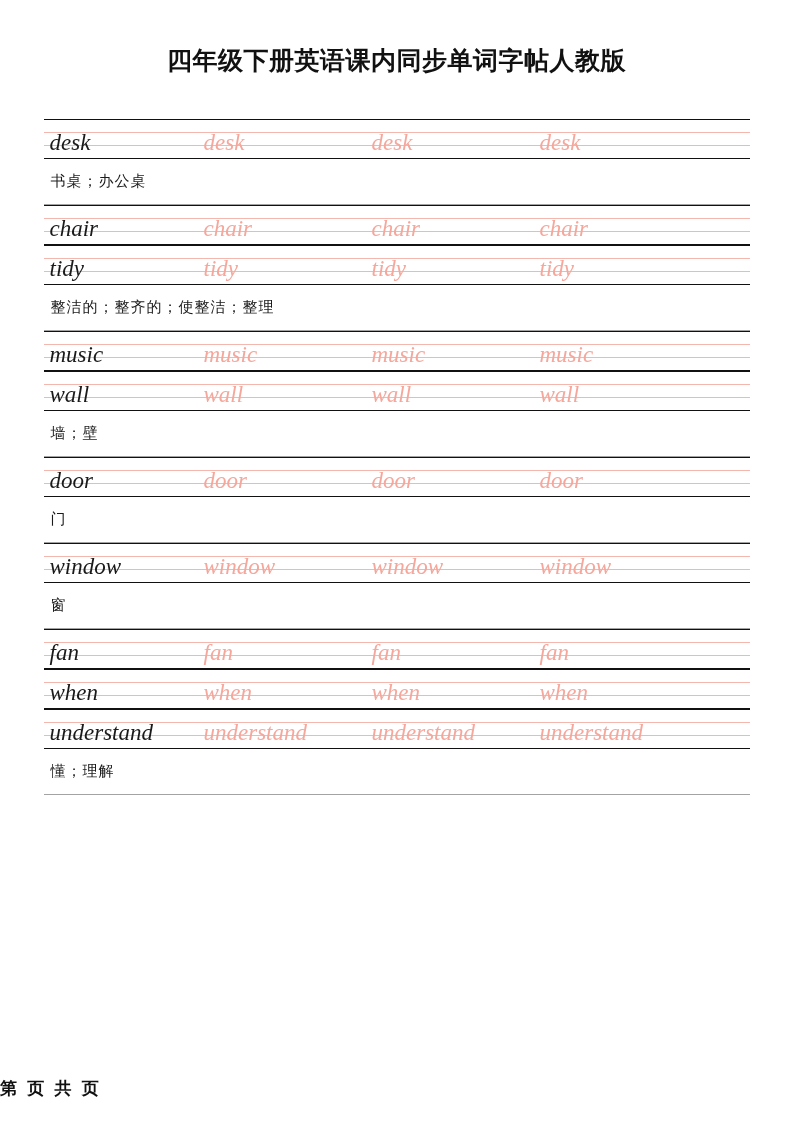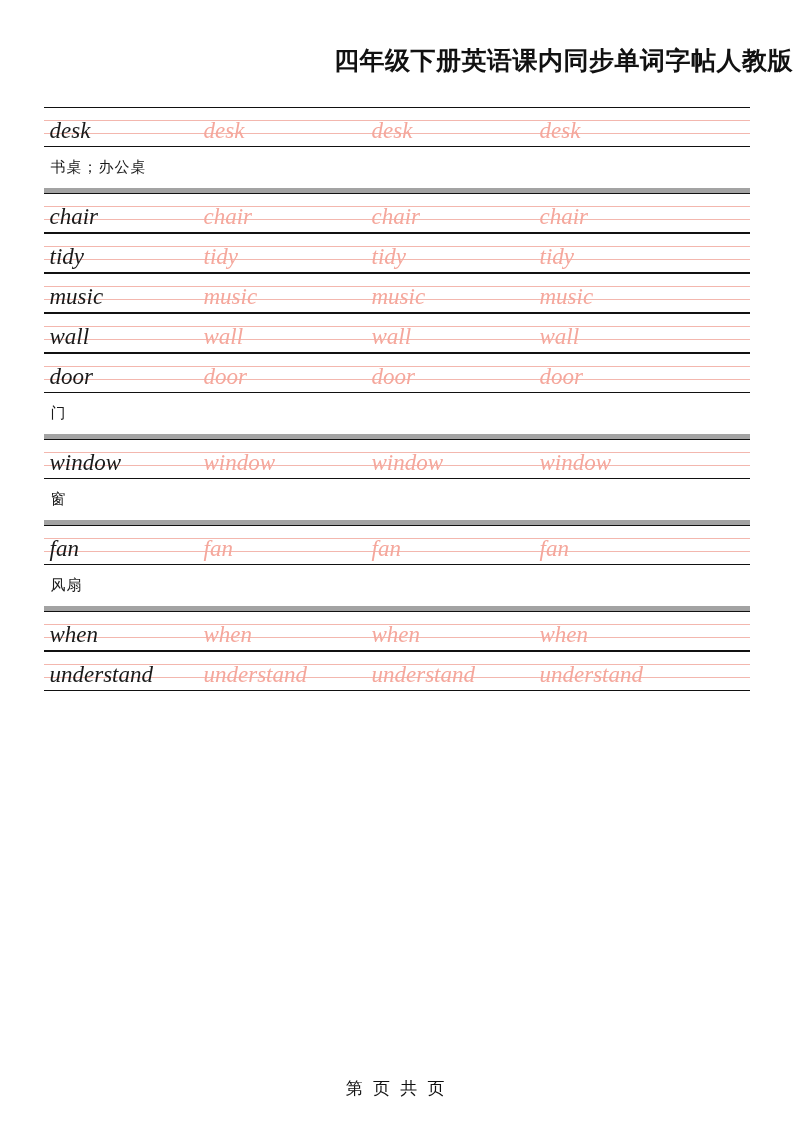--- a/index.html
+++ b/index.html
@@ -16,32 +16,32 @@
     overflow: hidden;
   }
   .page {
     width: 793px;
     height: 1122px;
     box-sizing: border-box;
     padding: 0;
     position: relative;
   }
   .title {
-    text-align: right;
+    text-align: center;
     font-family: "Liberation Sans", sans-serif;
     font-weight: bold;
     font-size: 25px;
     letter-spacing: 0.5px;
     color: #111;
     margin: 0;
     padding-top: 44px;
     padding-bottom: 0;
   }
   .sheet {
-    margin: 0 auto;
+    margin: 12px auto;
     padding-top: 30px;
     width: 706px;
   }
   
   .staff {
     position: relative;
     height: 40px;
     box-sizing: border-box;
   }
   .staff .line {
@@ -77,41 +77,42 @@
     top: 3px;
   }
   .staff .cell.c0 { width: 154px; color: #1a1a1a; }
   .staff .cell.c1 { width: 168px; color: #f5a79c; }
   .staff .cell.c2 { width: 168px; color: #f5a79c; }
   .staff .cell.c3 { width: 168px; color: #f5a79c; }
 
   .meaning-row {
     height: 46px;
     box-sizing: border-box;
-    border-bottom: 5px solid #a3a3a3;
+    border-bottom: 1px solid #a3a3a3;
     display: flex;
     align-items: center;
   }
   .meaning {
     font-family: "Liberation Serif", serif;
     font-size: 15px;
     color: #1a1a1a;
     padding-left: 7px;
     letter-spacing: 1px;
   }
   .footer {
     position: absolute;
     bottom: 22px;
     left: 0;
     right: 0;
-    text-align: center;
+    text-align: left;
     font-family: "Liberation Serif", serif;
     font-size: 17px;
     color: #111;
     letter-spacing: 3px;
+    font-weight: bold;
   }
 </style>
 </head>
 <body>
 
 <div class="page">
 
   <h1 class="title">四年级下册英语课内同步单词字帖人教版</h1>
 
   <div class="sheet">
@@ -155,20 +156,23 @@
         <div class="line l2"></div>
         <div class="line l3"></div>
         <div class="line l4"></div>
         <div class="words">
           <div class="cell c0">tidy</div>
           <div class="cell c1">tidy</div>
           <div class="cell c2">tidy</div>
           <div class="cell c3">tidy</div>
         </div>
       </div>
+      <div class="meaning-row">
+        <div class="meaning">整洁的；整齐的；使整洁；整理</div>
+      </div>
     </div>
 
     <div class="entry">
       <div class="staff">
         <div class="line l1"></div>
         <div class="line l2"></div>
         <div class="line l3"></div>
         <div class="line l4"></div>
         <div class="words">
           <div class="cell c0">music</div>
@@ -185,20 +189,23 @@
         <div class="line l2"></div>
         <div class="line l3"></div>
         <div class="line l4"></div>
         <div class="words">
           <div class="cell c0">wall</div>
           <div class="cell c1">wall</div>
           <div class="cell c2">wall</div>
           <div class="cell c3">wall</div>
         </div>
       </div>
+      <div class="meaning-row">
+        <div class="meaning">墙；壁</div>
+      </div>
     </div>
 
     <div class="entry">
       <div class="staff">
         <div class="line l1"></div>
         <div class="line l2"></div>
         <div class="line l3"></div>
         <div class="line l4"></div>
         <div class="words">
           <div class="cell c0">door</div>
@@ -236,23 +243,20 @@
         <div class="line l2"></div>
         <div class="line l3"></div>
         <div class="line l4"></div>
         <div class="words">
           <div class="cell c0">fan</div>
           <div class="cell c1">fan</div>
           <div class="cell c2">fan</div>
           <div class="cell c3">fan</div>
         </div>
       </div>
-      <div class="meaning-row">
-        <div class="meaning">风扇</div>
-      </div>
     </div>
 
     <div class="entry">
       <div class="staff">
         <div class="line l1"></div>
         <div class="line l2"></div>
         <div class="line l3"></div>
         <div class="line l4"></div>
         <div class="words">
           <div class="cell c0">when</div>
@@ -269,18 +273,21 @@
         <div class="line l2"></div>
         <div class="line l3"></div>
         <div class="line l4"></div>
         <div class="words">
           <div class="cell c0">understand</div>
           <div class="cell c1">understand</div>
           <div class="cell c2">understand</div>
           <div class="cell c3">understand</div>
         </div>
       </div>
+      <div class="meaning-row">
+        <div class="meaning">懂；理解</div>
+      </div>
     </div>
 
   </div>
 
   <div class="footer">第 页 共  页</div>
 </div>
 
 </body></html>

